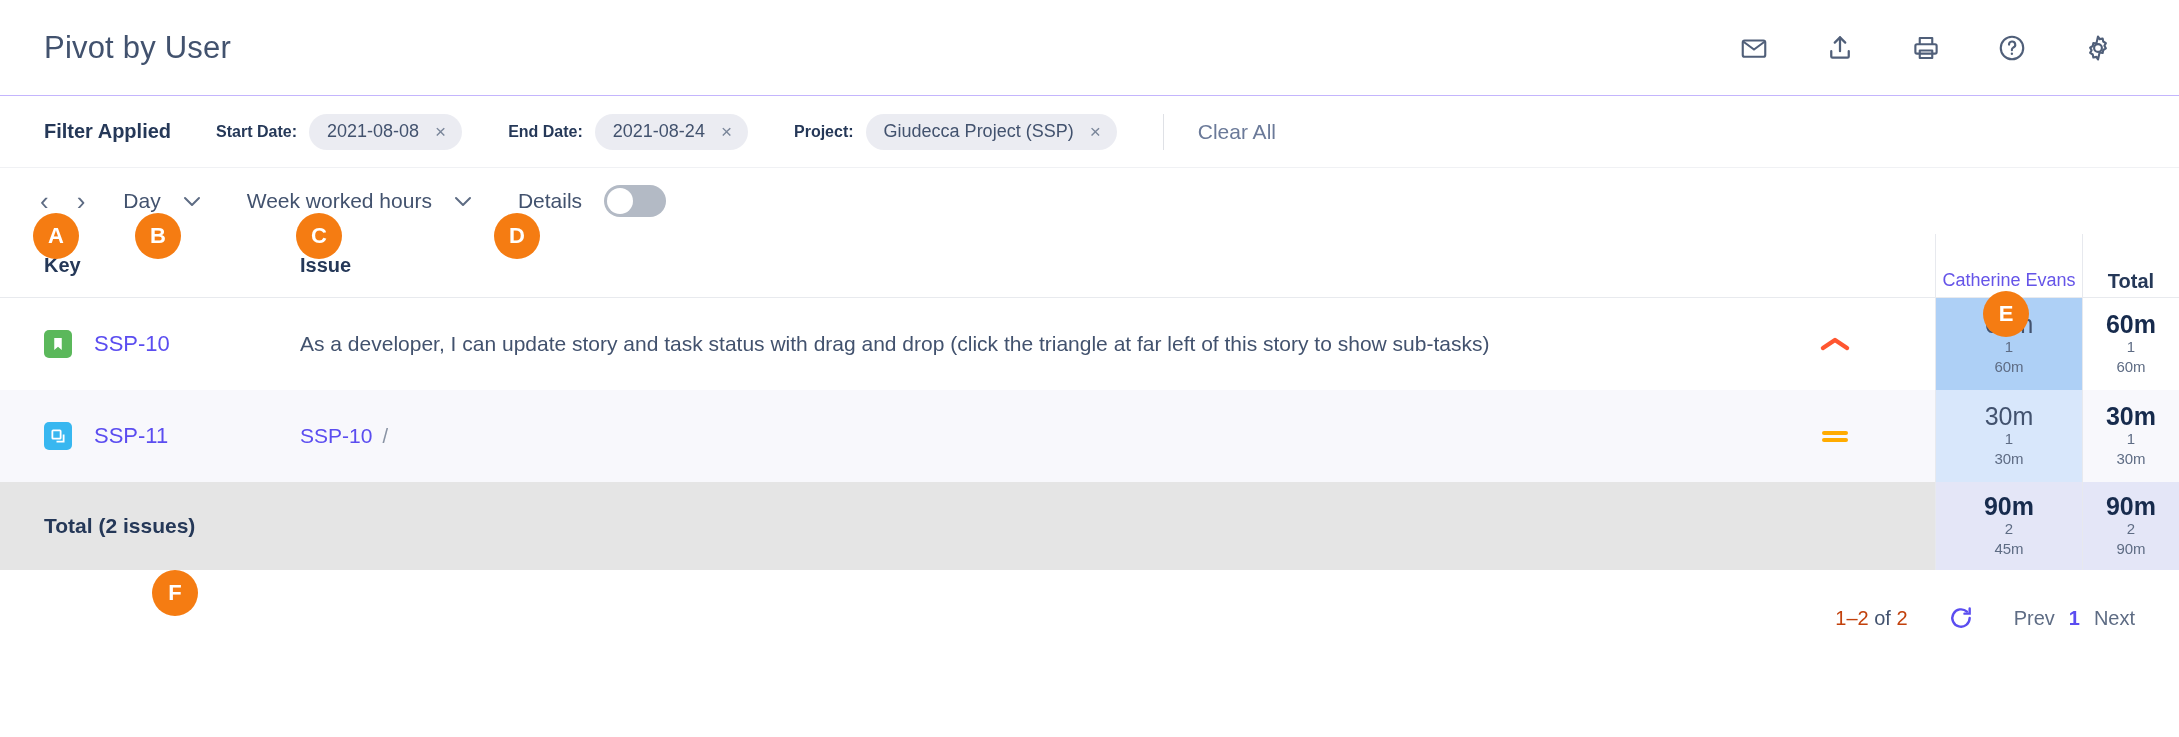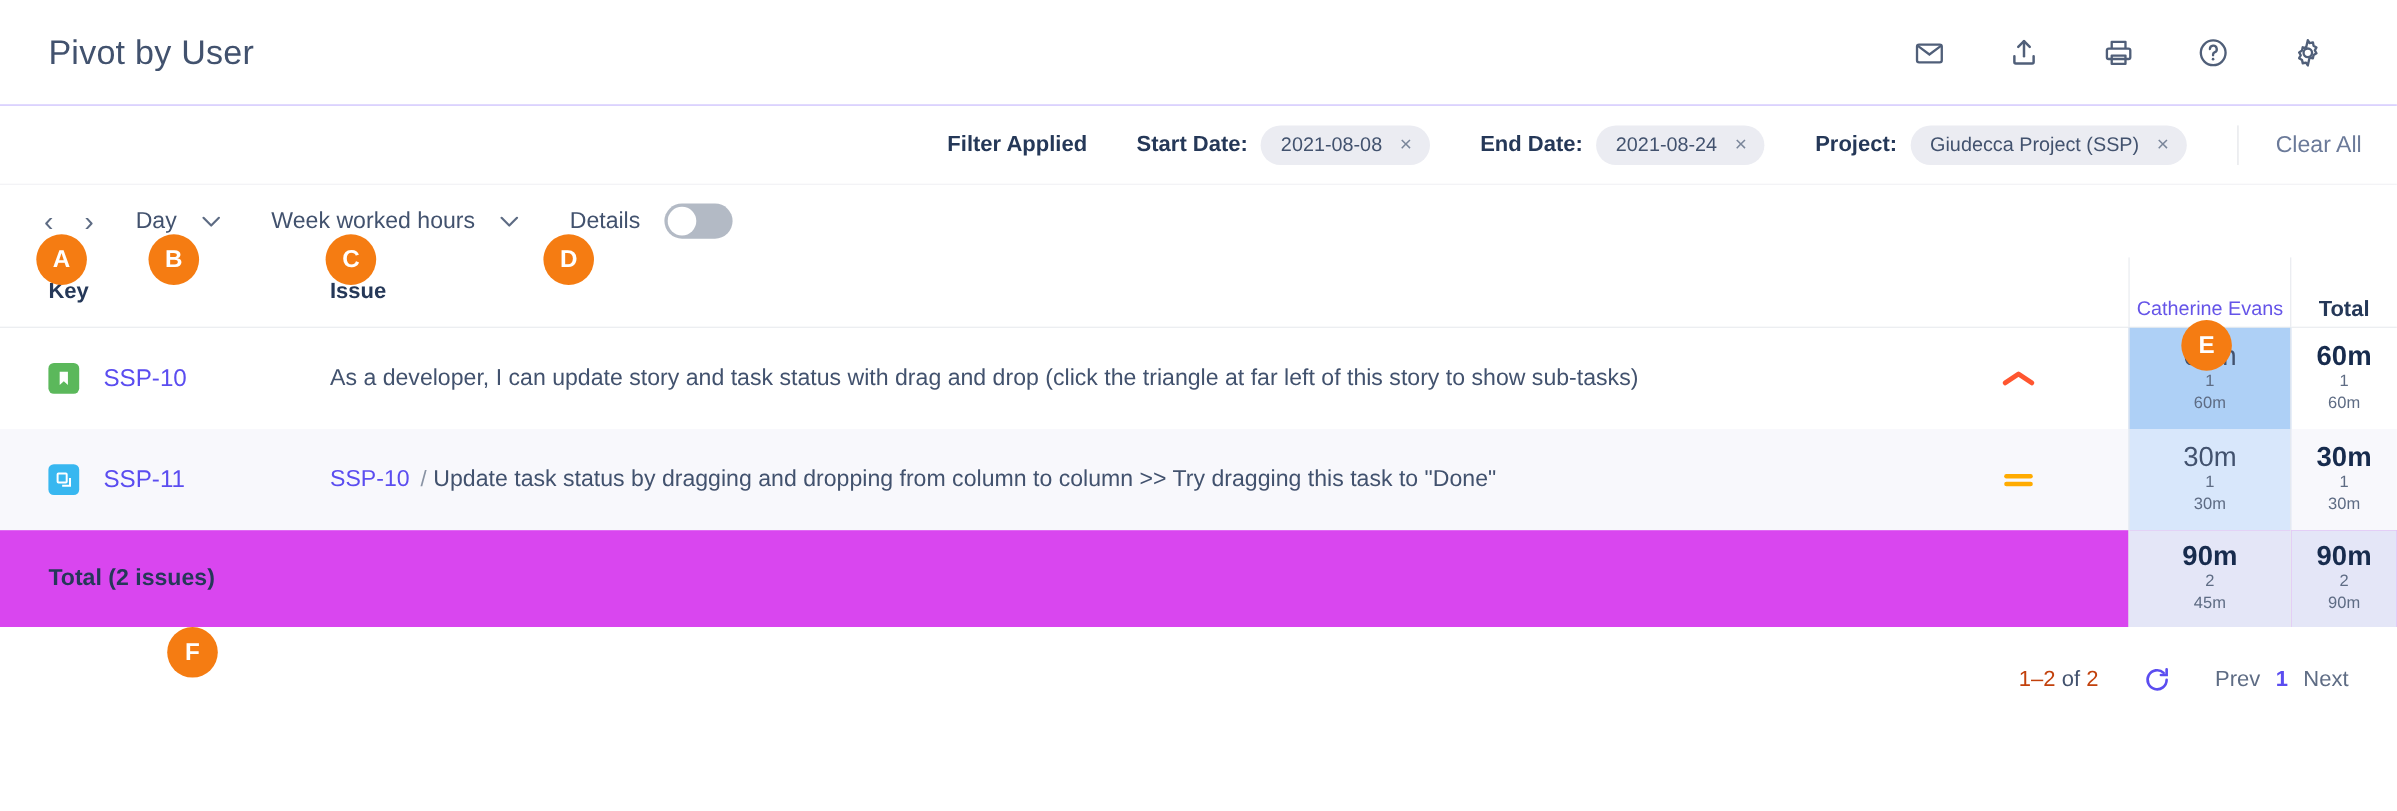--- a/index.html
+++ b/index.html
@@ -35,35 +35,34 @@
     padding-right: 22px;
   }
   .hicon { width: 30px; height: 30px; display:block; color:#505f79; cursor:pointer; }
   .hicon svg { width: 30px; height: 30px; display:block; }
 
   
   .filterbar {
     height: 72px;
     display: flex;
     align-items: center;
-    padding: 0 32px;
+    padding: 0 44px;
     border-bottom: 1px solid #f0f1f4;
     gap: 0;
-    justify-content: flex-end;
   }
   .filter-applied {
     font-size: 20px;
     font-weight: 700;
     color: #253858;
     margin-right: 45px;
     white-space: nowrap;
   }
   .filter-group { display:flex; align-items:center; margin-right: 46px; white-space:nowrap; }
   .filter-label {
-    font-size: 20px;
+    font-size: 16px;
     font-weight: 700;
     color: #253858;
     margin-right: 12px;
   }
   .chip {
     display: inline-flex;
     align-items: center;
     background: #ebecf2;
     border-radius: 18px;
     height: 36px;
@@ -157,21 +156,21 @@
   .issue-text { font-size: 21px; color:#42526e; white-space:nowrap; overflow:hidden; text-overflow:ellipsis; }
 
   .pri-high svg { width: 34px; height: 22px; display:block; }
   .pri-med svg  { width: 34px; height: 22px; display:block; }
 
   .cellbig { font-size: 25px; color:#42526e; line-height:1.05; }
   .cellsm  { font-size: 15px; color:#5e6c84; line-height:1.35; }
   .c-total .cellbig { font-weight: 700; color:#172b4d; }
   .c-user-hl { background:#aed0f6 !important; }
 
-  .totalrow { height: 88px; background:#d946ef; }
+  .totalrow { height: 88px; background:#e5e5e5; }
   .totalrow .c-user { background:#e4e6f7; }
   .totalrow .c-total { background:#e4e6f7; }
   .totalrow .cellbig { font-weight:700; color:#172b4d; }
   .total-label { font-size:21px; font-weight:700; color:#253858; white-space:nowrap; }
   .totalrow .c-key { width:300px; }
 
   
   .footer {
     display:flex; align-items:center; justify-content:flex-end;
     gap: 40px; padding: 22px 44px 0 0; height: 74px;
@@ -345,21 +344,20 @@
           <svg viewBox="0 0 24 24" fill="none" stroke="#fff" stroke-width="2.4">
               <rect x="4.5" y="4.5" width="11" height="11" rx="1"></rect>
               <path d="M10 19.5h9.5V10"></path>
             </svg>
         </span>
         <span class="key-link">SSP-11</span>
       </div>
       <div class="c-issue">
         <span class="issue-parent">SSP-10</span>
         <span class="issue-sep">/</span>
-        <span class="issue-text">Update task status by dragging and dropping from column to column &gt;&gt; Try dragging this task to "Done"</span>
       </div>
       <div class="c-pri">
         <span class="pri-med">
           <svg viewBox="0 0 34 22" fill="none" stroke="#ffab00" stroke-width="4" stroke-linecap="round">
               <path d="M6 8h22"></path>
               <path d="M6 15h22"></path>
             </svg>
         </span>
       </div>
       <div class="c-user">

